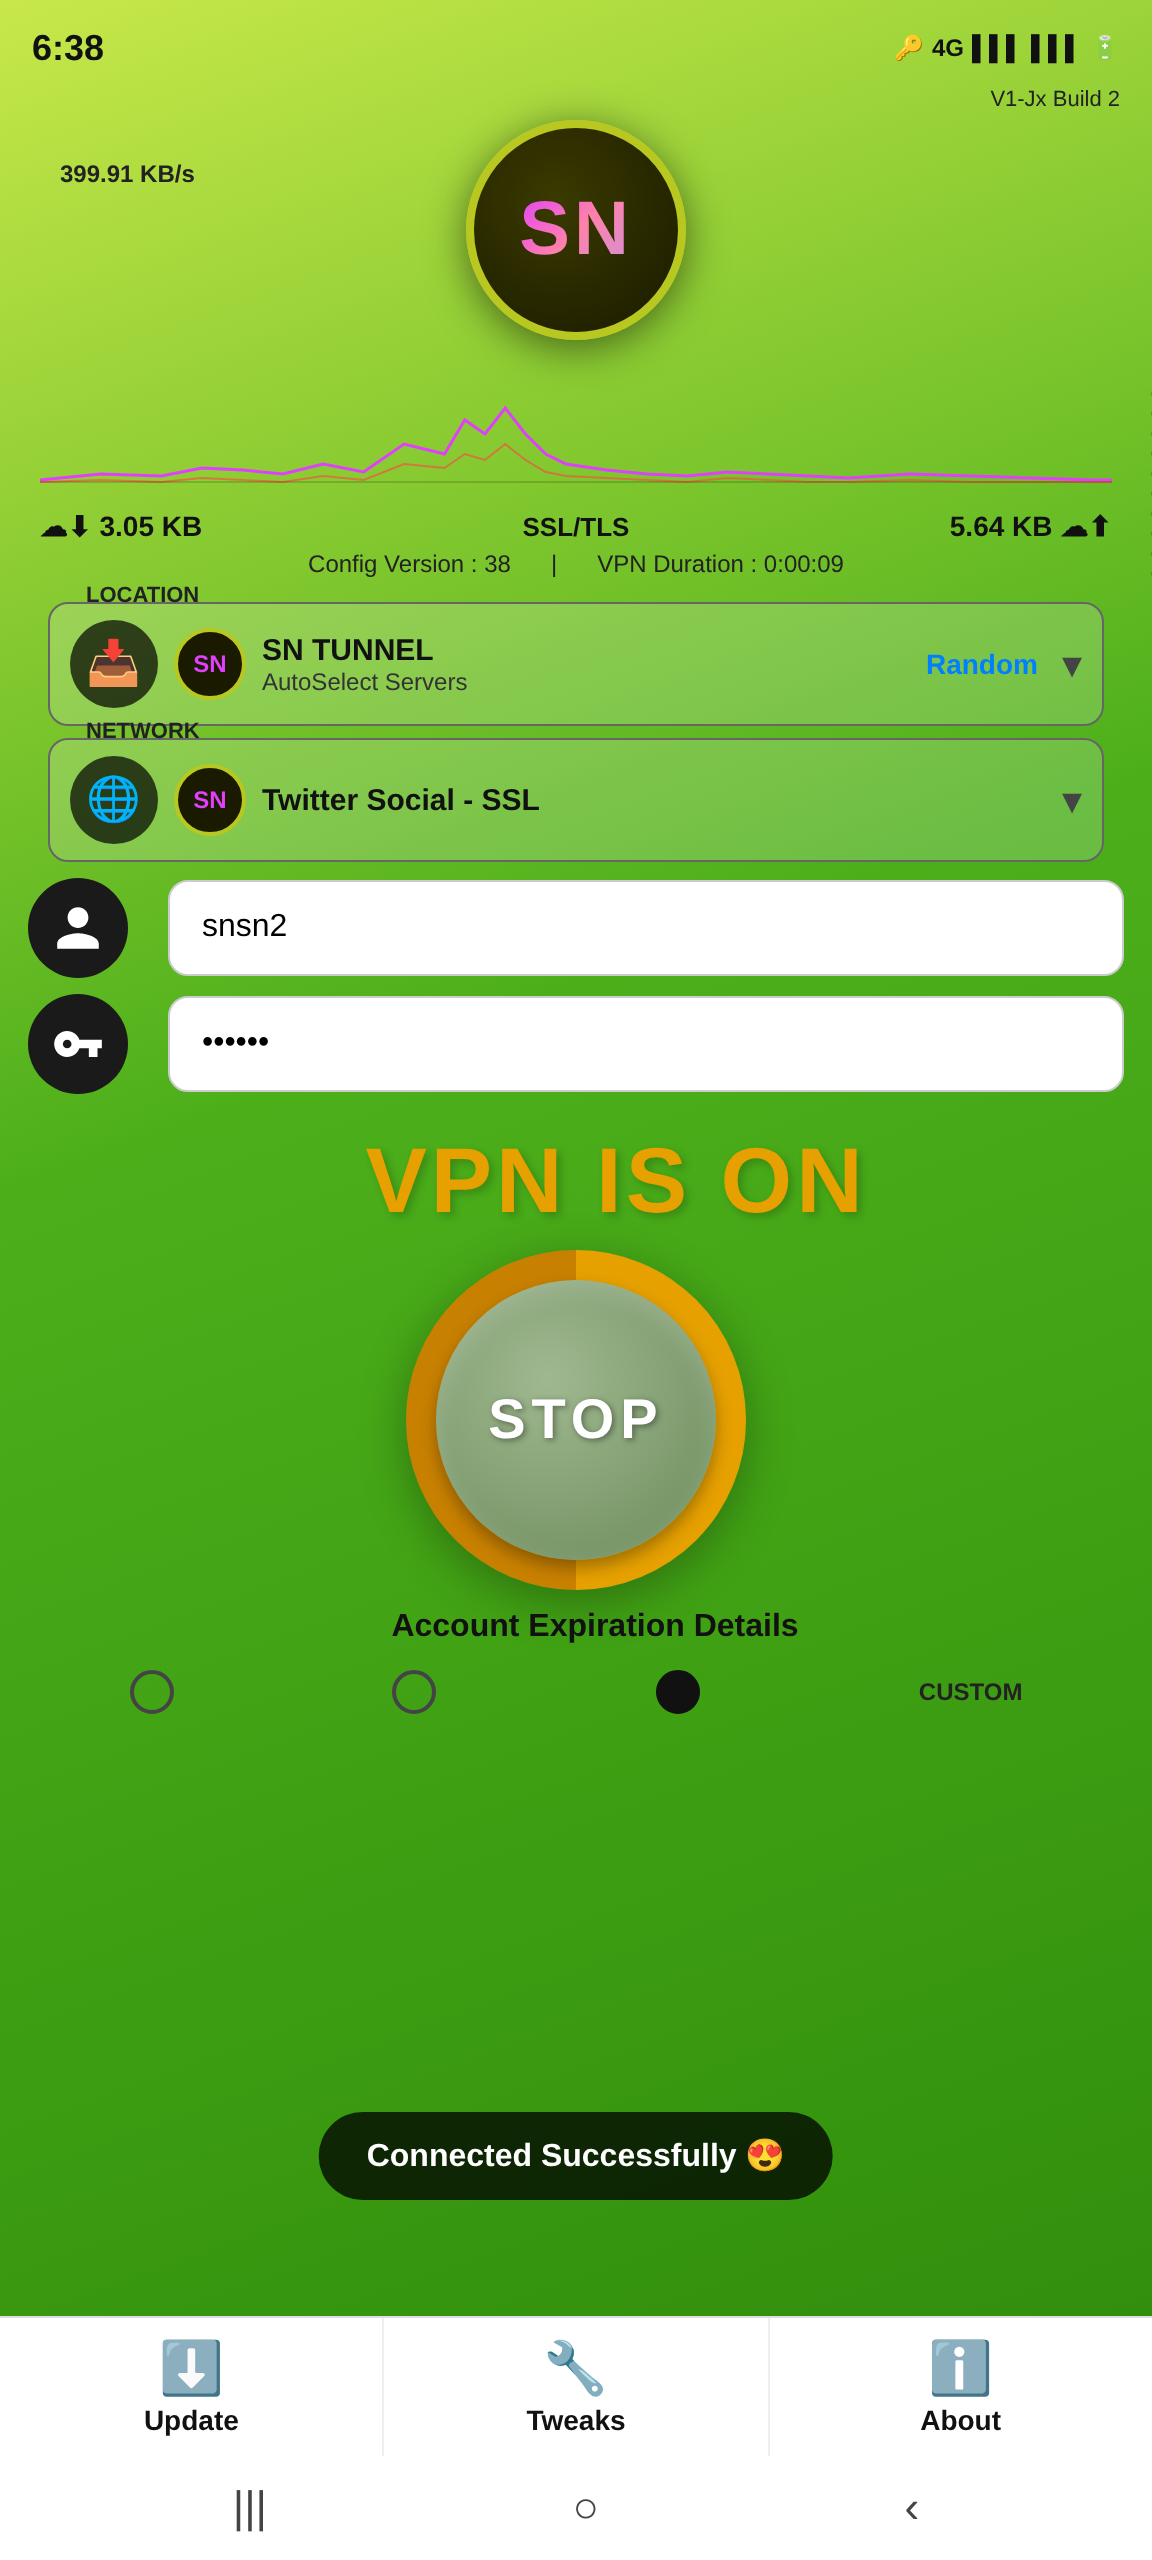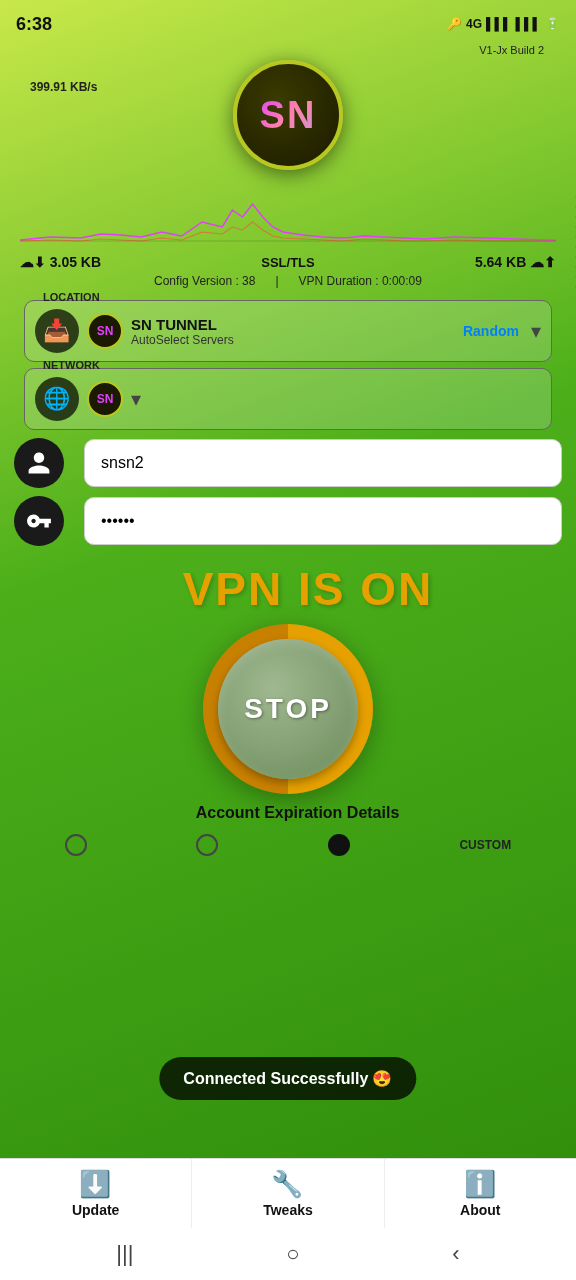--- a/index.html
+++ b/index.html
@@ -26,21 +26,21 @@
       height: 44px;
       gap: 16px;
     }
     .status-left { font-size: 18px; font-weight: 700; }
     .status-icons { display: flex; align-items: center; gap: 4px; font-size: 13px; }
     .status-icons span { font-size: 12px; }
 
     
     .version-label {
       text-align: right;
-      padding-right: 32px;
+      padding-right: 16px;
       font-size: 11px;
       color: #222;
       margin-bottom: 2px;
     }
 
     
     .logo-area {
       display: flex;
       justify-content: center;
       align-items: flex-start;
@@ -447,20 +447,23 @@
 
 <div class="section-box">
   <span class="section-label">NETWORK</span>
   <div class="section-inner">
     <div class="icon-circle">
       <span style="font-size:22px;">🌐</span>
     </div>
     <div class="sn-mini-wrap">
       <span class="sn-mini-text">SN</span>
     </div>
+    <div class="section-flex-grow">
+      <div class="section-title-text">Twitter Social - SSL</div>
+    </div>
     <span class="chevron-down">▾</span>
   </div>
 </div>
 
 <div class="input-row">
   <div class="input-icon-circle">
     <svg width="26" height="26" viewBox="0 0 24 24" fill="white">
       <path d="M12 12c2.7 0 4.8-2.1 4.8-4.8S14.7 2.4 12 2.4 7.2 4.5 7.2 7.2 9.3 12 12 12zm0 2.4c-3.2 0-9.6 1.6-9.6 4.8v2.4h19.2v-2.4c0-3.2-6.4-4.8-9.6-4.8z"></path>
     </svg>
   </div>

